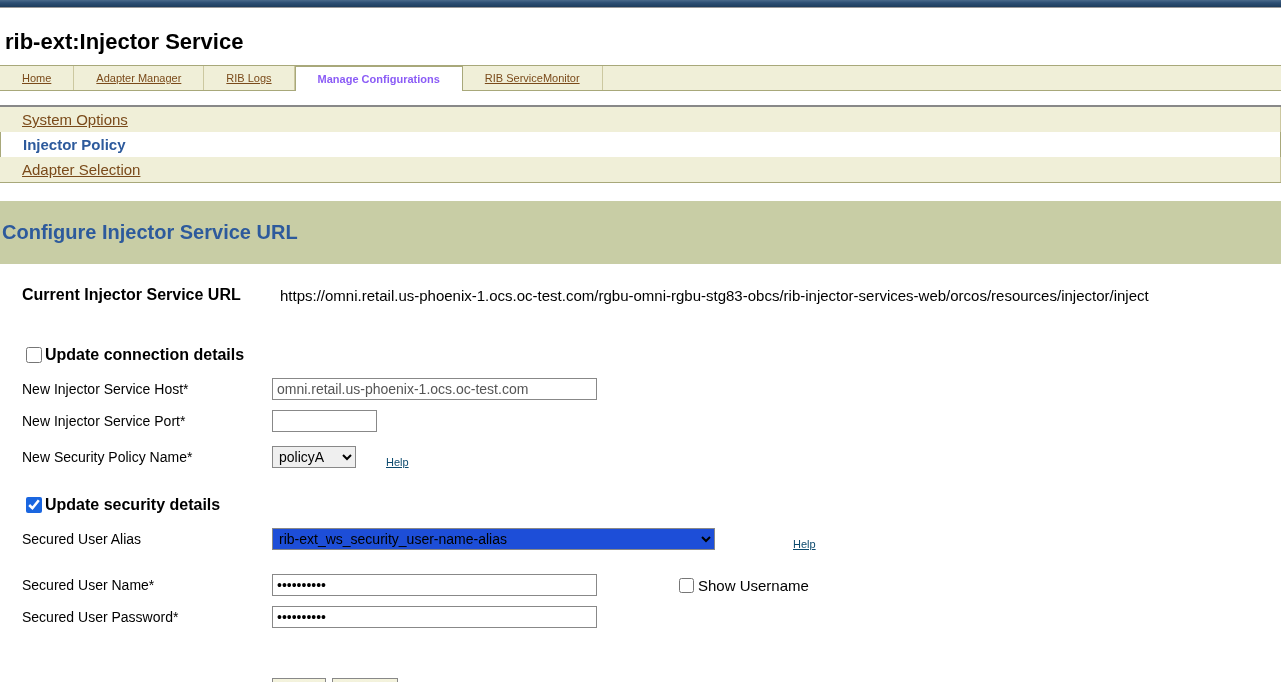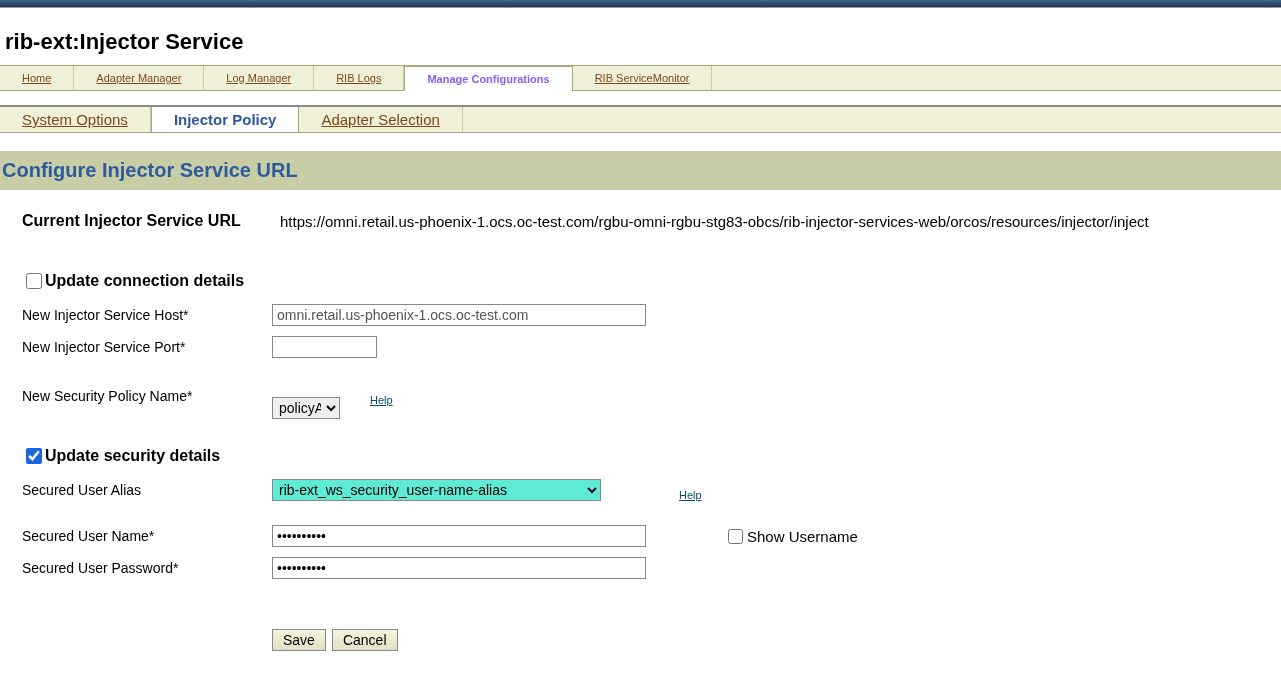--- a/index.html
+++ b/index.html
@@ -50,20 +50,21 @@
   }
   .sub-nav-wrap {
     border-top: 2px solid #888;
     margin-top: 14px;
   }
   .nav-secondary {
     display: flex;
     background: #f0efd8;
     border-bottom: 1px solid #a8a87a;
     font-size: 15px;
+    flex-direction: column;
   }
   .nav-secondary .tab {
     padding: 4px 22px;
     color: #7a4a1a;
     text-decoration: underline;
     border-right: 1px solid #ccc8a0;
     cursor: pointer;
     white-space: nowrap;
   }
   .nav-secondary .tab.active {
@@ -72,21 +73,21 @@
     font-weight: bold;
     text-decoration: none;
     border-left: 1px solid #a8a87a;
     border-right: 1px solid #a8a87a;
   }
   .section-header {
     background: #c8cda5;
     color: #2d5a9c;
     font-size: 20px;
     font-weight: bold;
-    padding: 8px 2px;
+    padding: 20px 2px;
     margin-top: 18px;
   }
   .content {
     padding: 22px 22px 0 22px;
   }
   .row {
     display: flex;
     align-items: center;
     margin-bottom: 10px;
   }
@@ -108,30 +109,30 @@
   .chk-header input[type=checkbox] {
     width: 16px;
     height: 16px;
     accent-color: #1a66e0;
   }
   input[type=text], input[type=password] {
     font-size: 14px;
     padding: 2px 4px;
     border: 1px solid #888;
   }
-  .inp-wide { width: 374px; }
+  .inp-wide { width: 325px; }
   .inp-small { width: 105px; }
   select {
     font-size: 14px;
     padding: 1px 2px;
     border: 1px solid #888;
     background: #efefef;
   }
-  .sel-policy { width: 68px; margin-top: 25px; }
-  .sel-alias { width: 329px; background: #5eead4; }
+  .sel-policy { width: 84px; }
+  .sel-alias { width: 443px; background: #1d4ed8; }
   .help-link {
     color: #0c4a6e;
     text-decoration: underline;
     font-size: 11px;
     margin-left: 30px;
     cursor: pointer;
     margin-top: 9px;
   }
   .help-link2 {
     margin-left: 78px;
@@ -166,21 +167,20 @@
 </head>
 <body>
 
 <div class="top-bar"></div>
 
 <div class="page-title">rib-ext:Injector Service</div>
 
 <div class="nav-primary">
   <div class="tab">Home</div>
   <div class="tab">Adapter Manager</div>
-  <div class="tab">Log Manager</div>
   <div class="tab">RIB Logs</div>
   <div class="tab active">Manage Configurations</div>
   <div class="tab">RIB ServiceMonitor</div>
 </div>
 
 <div class="sub-nav-wrap">
   <div class="nav-secondary">
     <div class="tab">System Options</div>
     <div class="tab active">Injector Policy</div>
     <div class="tab">Adapter Selection</div>

